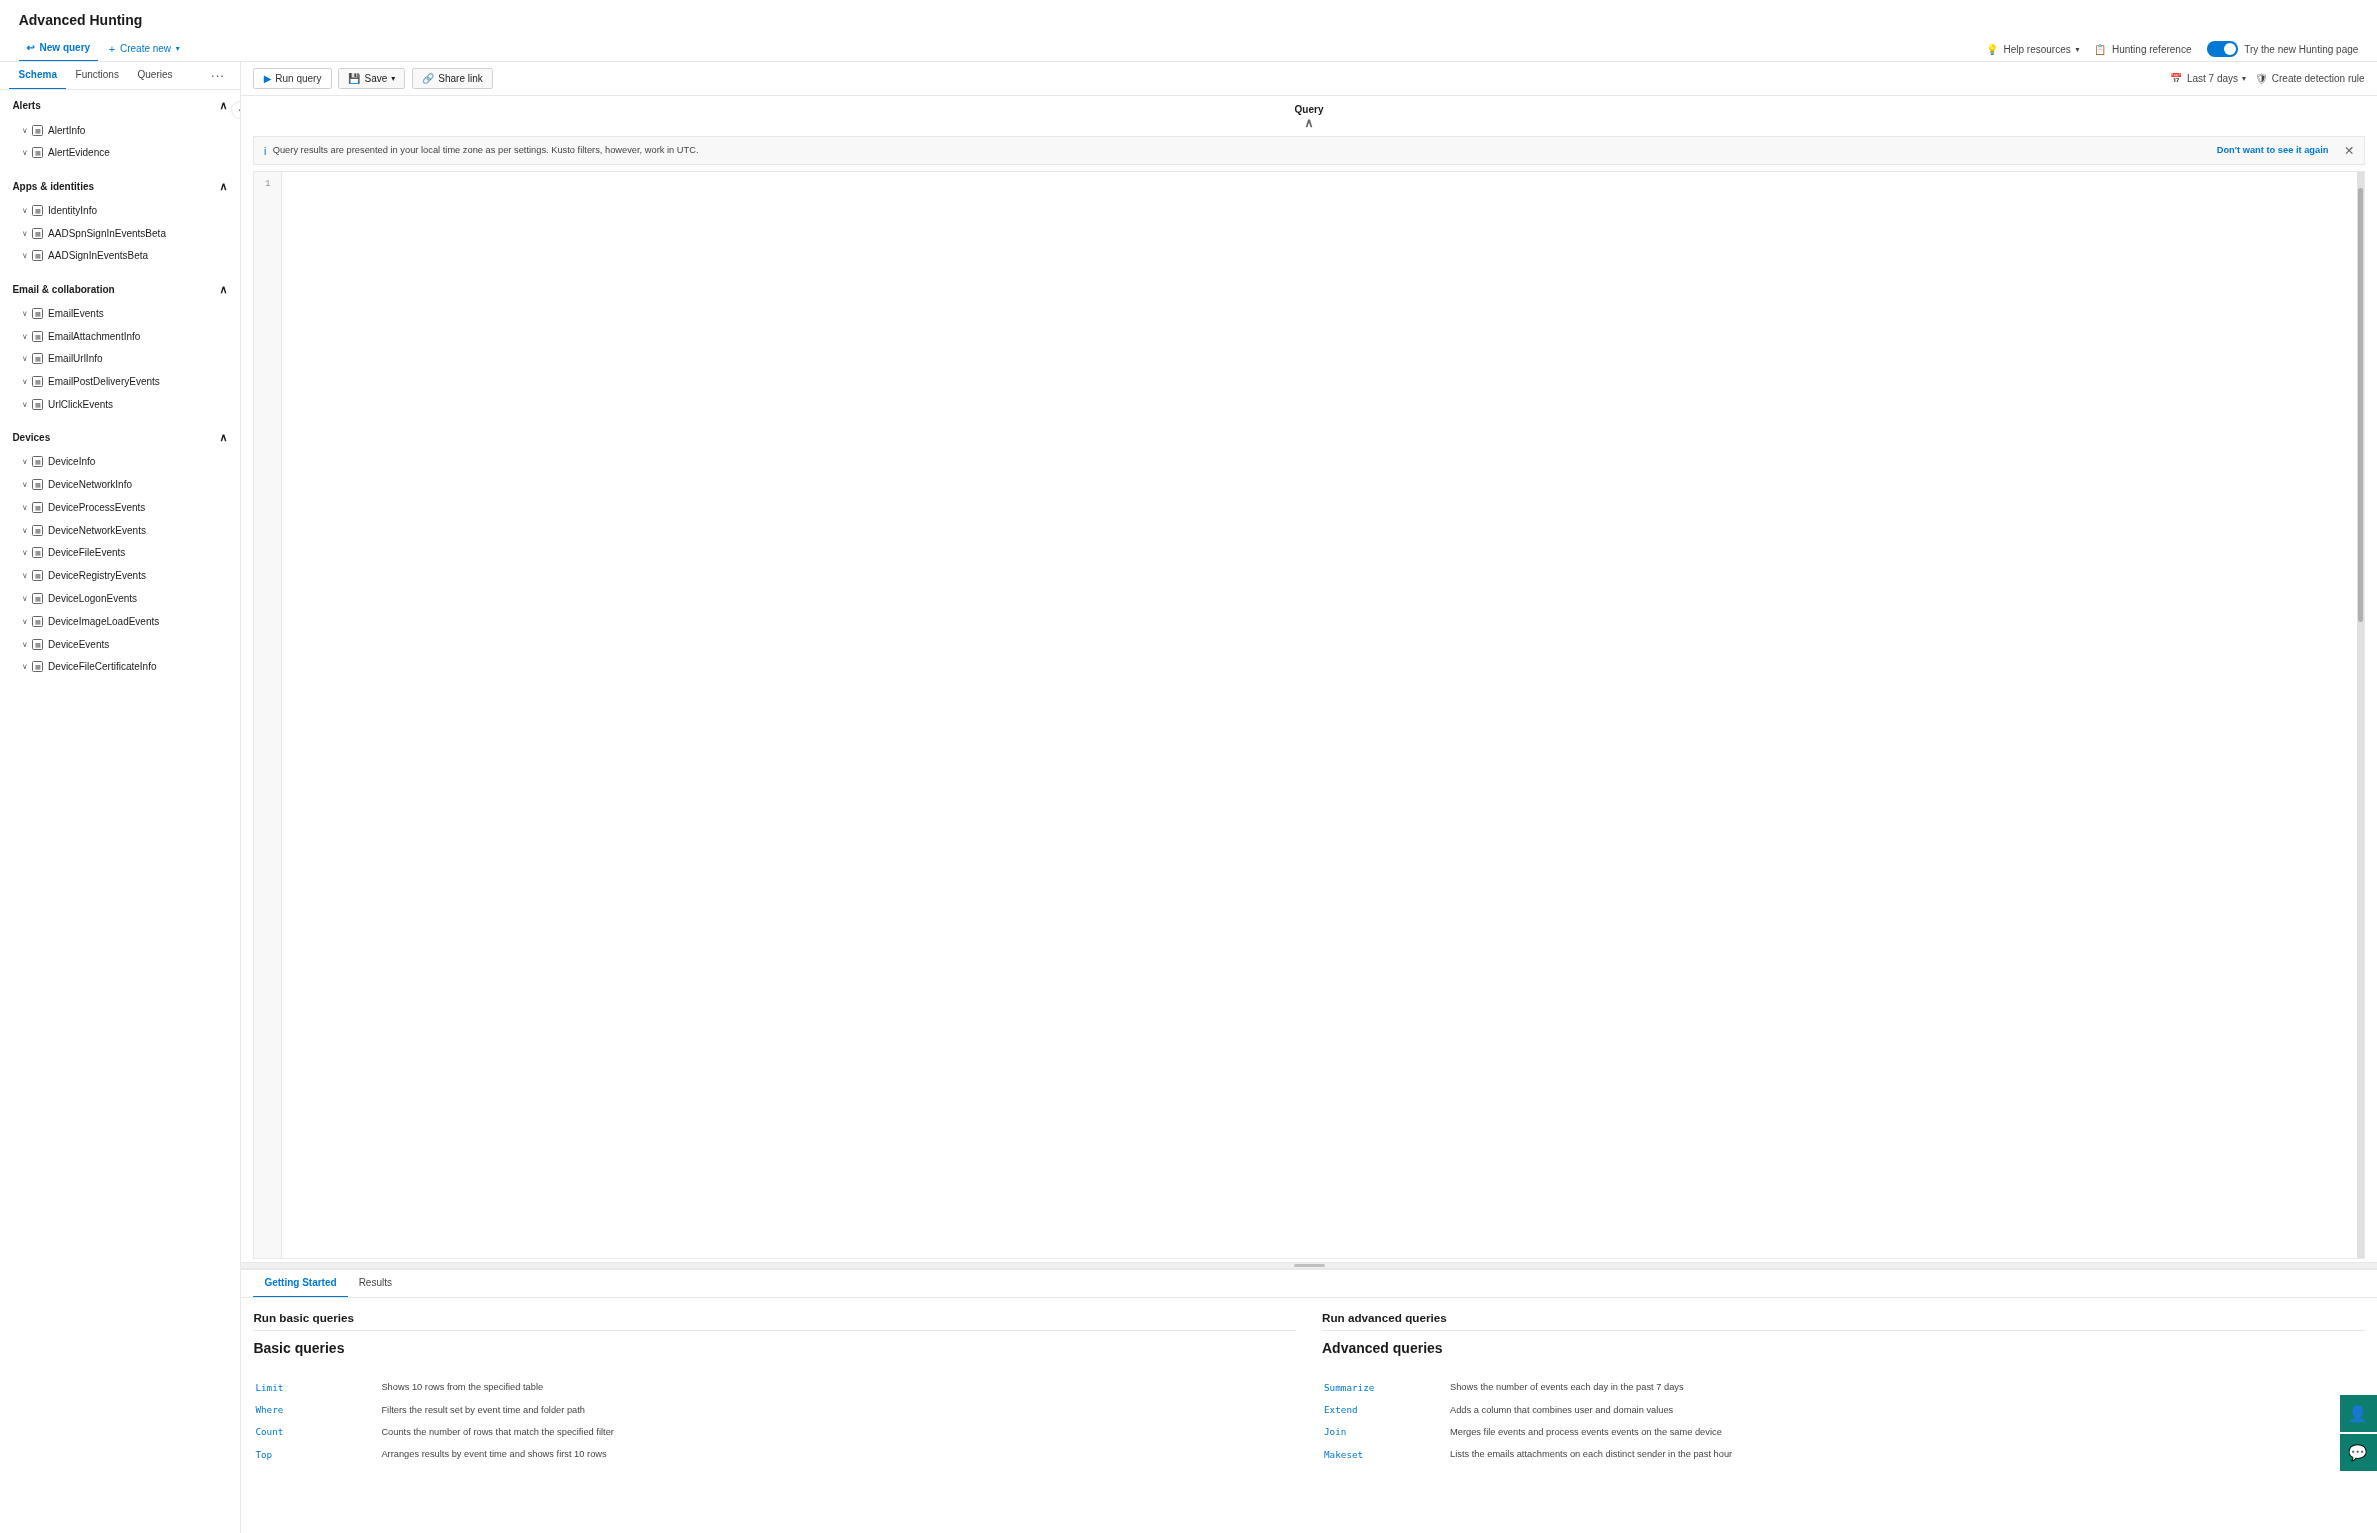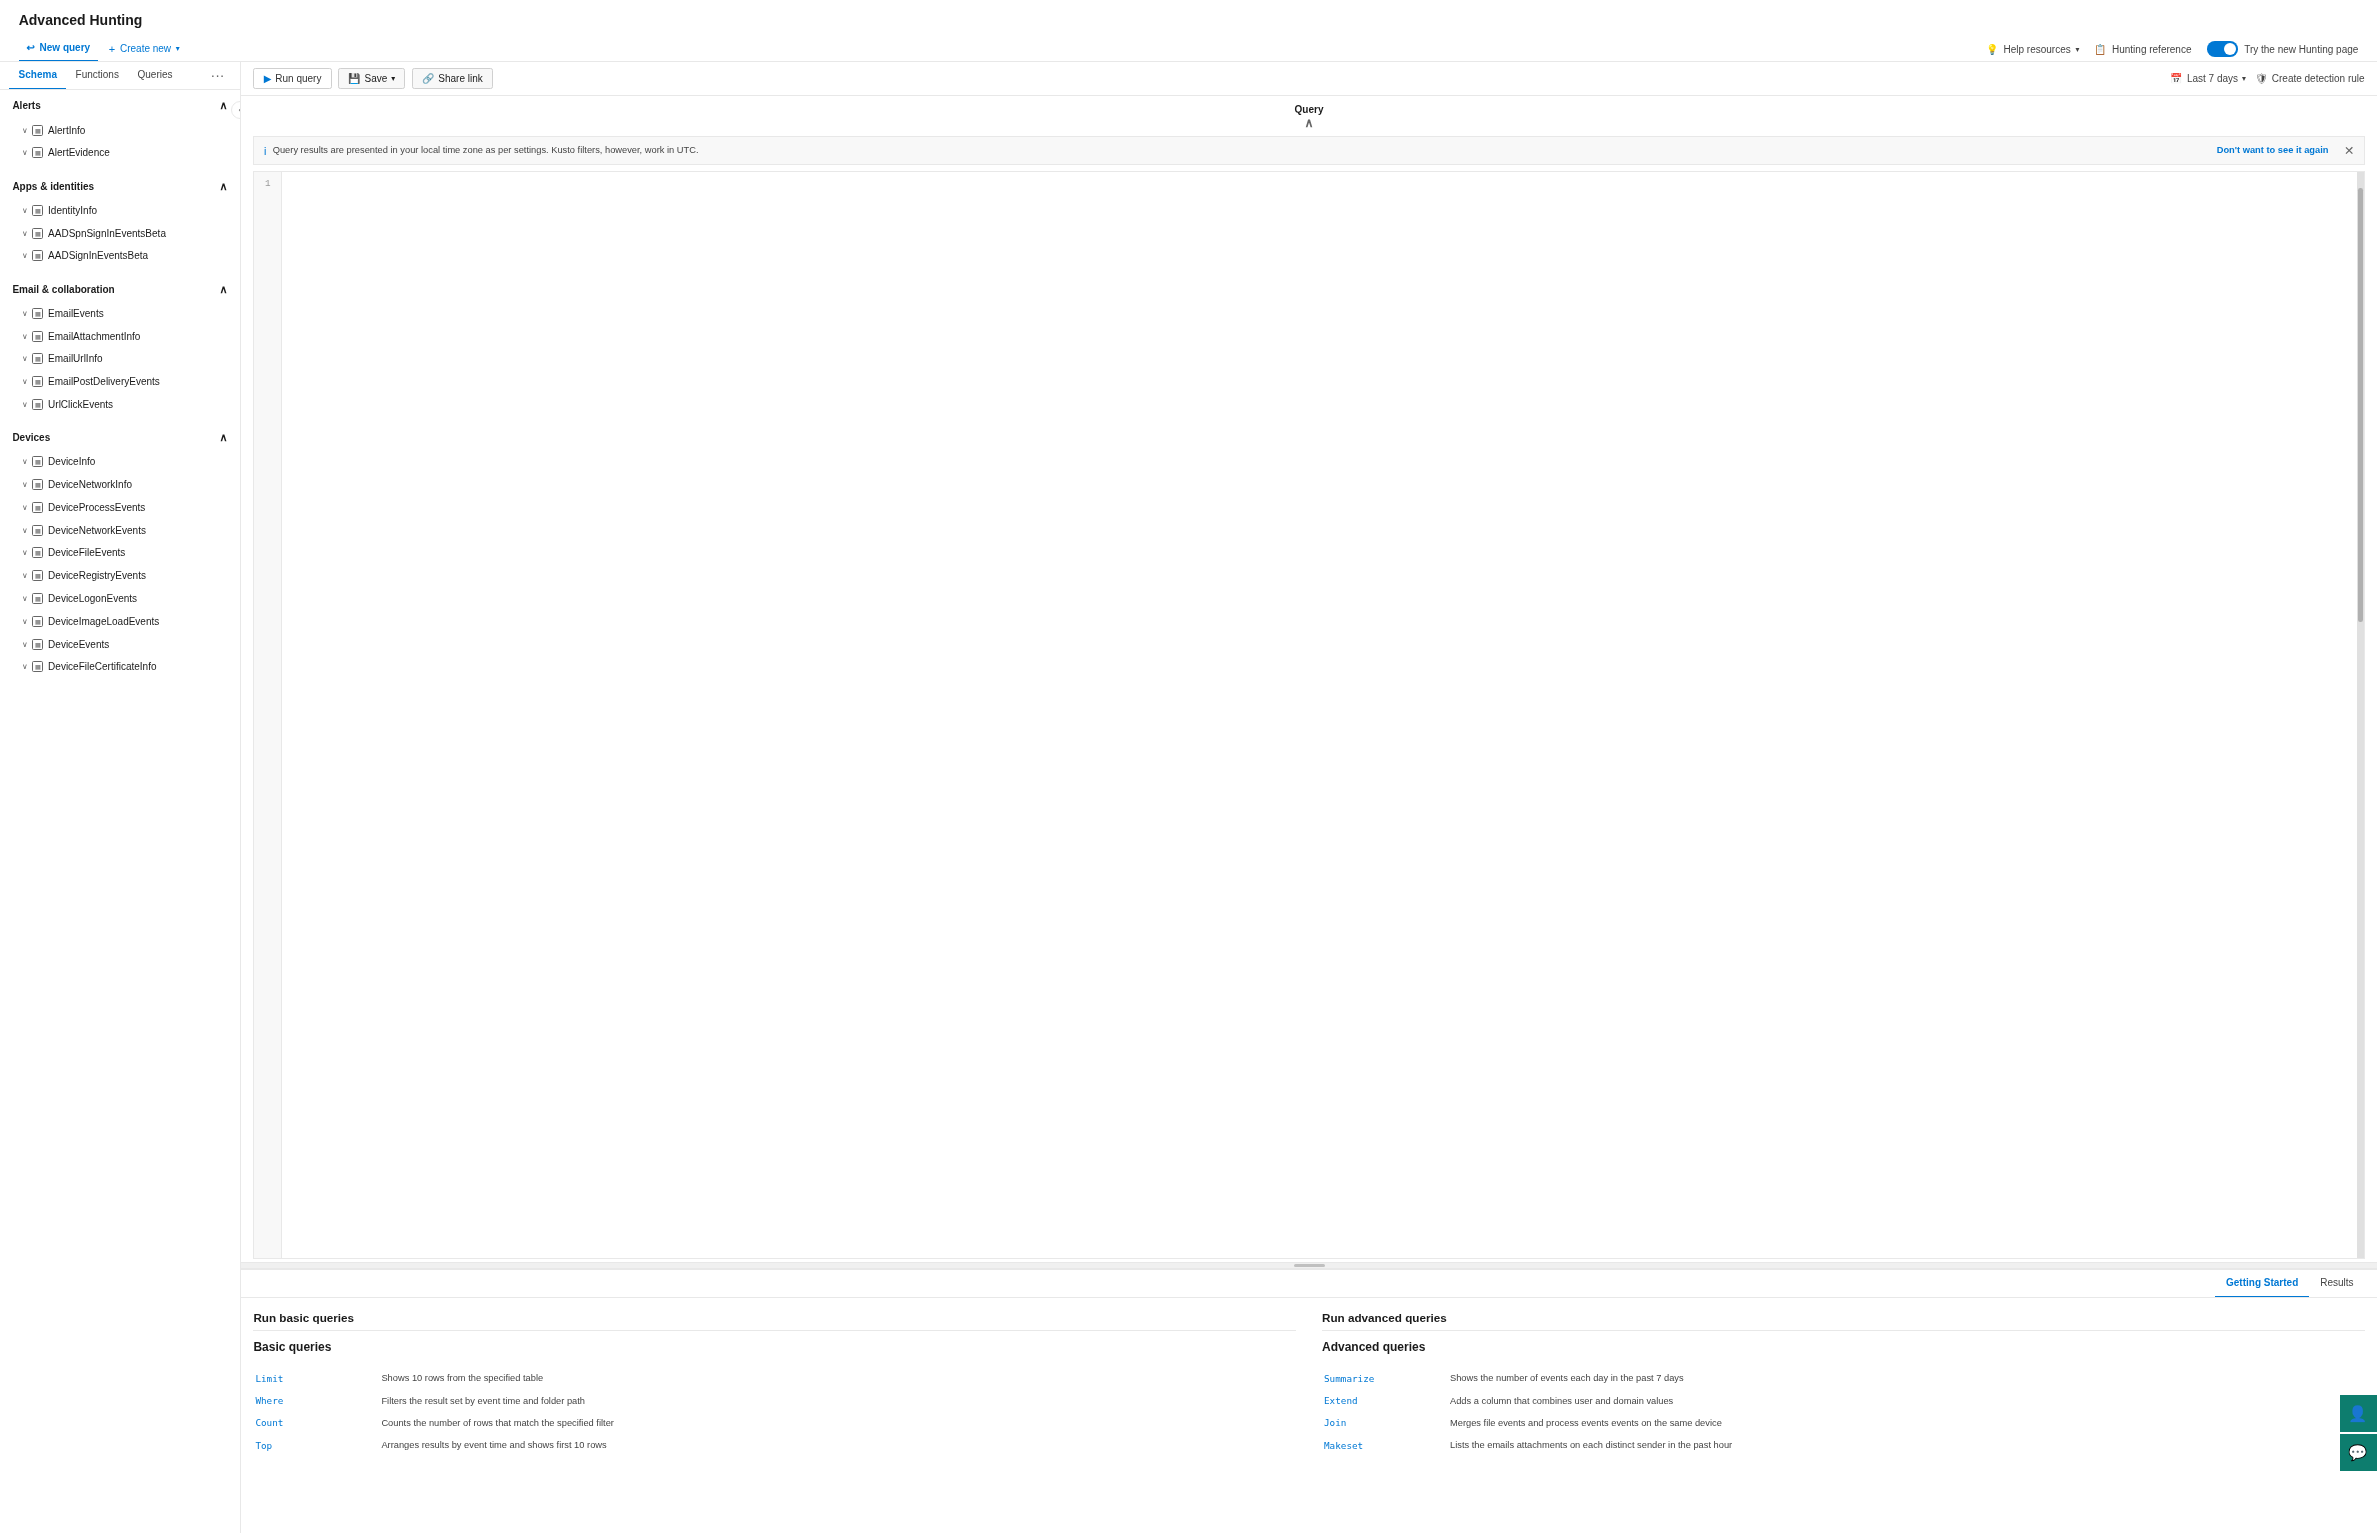--- a/index.html
+++ b/index.html
@@ -59,30 +59,30 @@
     .query-notification-action { color: #0078d4; cursor: pointer; font-weight: 600; white-space: nowrap; margin-right: 9.3px; text-align: right; }
     .query-notification-close { cursor: pointer; color: #666; font-size: 12.4px; }
     .query-editor { flex: 1; margin: 3.1px 12.4px; border: 0.8px solid #e8e8e8; font-family: 'Consolas', 'Courier New', monospace; font-size: 10px; overflow: hidden; position: relative; min-height: 0; }
     .query-editor-gutter { position: absolute; left: 0; top: 0; bottom: 0; width: 28px; background: #f8f8f8; border-right: 0.8px solid #e8e8e8; display: flex; flex-direction: column; align-items: center; padding-top: 6.2px; font-size: 9.3px; color: #999; }
     .query-editor-content { margin-left: 28px; padding: 6.2px; height: 100%; }
     .resize-handle { height: 6.2px; background: #f0f0f0; border-top: 0.8px solid #e8e8e8; border-bottom: 0.8px solid #e8e8e8; display: flex; align-items: center; justify-content: center; cursor: row-resize; }
     .resize-handle-bar { width: 31px; height: 2.3px; background: #c0c0c0; border-radius: 1.6px; }
 
     
     .results-section { height: 264px; display: flex; flex-direction: column; border-top: 0.8px solid #e8e8e8; }
-    .results-tabs { display: flex; border-bottom: 0.8px solid #e8e8e8; padding: 0 12.4px; justify-content: flex-end; }
+    .results-tabs { display: flex; border-bottom: 0.8px solid #e8e8e8; padding: 0 12.4px; }
     .results-tab { padding: 7.8px 11px; font-size: 10px; cursor: pointer; border-bottom: 1.6px solid transparent; color: #444; }
     .results-tab.active { border-bottom: 1.6px solid #0078d4; color: #0078d4; font-weight: 600; }
     .results-content { flex: 1; overflow-y: auto; padding: 12.4px; }
 
     
     .getting-started { display: flex; gap: 26px; }
     .getting-started-col { flex: 1; }
     .getting-started-title { font-size: 11.7px; font-weight: 600; margin-bottom: 9.3px; color: #1a1a1a; border-bottom: 0.8px solid #e8e8e8; padding-bottom: 6.2px; }
-    .queries-table-title { font-size: 12px; font-weight: 600; margin-bottom: 12px; color: #1a1a1a; }
+    .queries-table-title { font-size: 14px; font-weight: 600; margin-bottom: 19px; color: #1a1a1a; }
     .queries-table { width: 100%; font-size: 9.3px; }
     .queries-table tr td:first-child { font-family: 'Consolas', monospace; padding: 4.7px 7.8px 4.7px 0; color: #0078d4; width: 124px; vertical-align: top; }
     .queries-table tr td:last-child { padding: 4.7px 0; color: #444; }
 
     
     ::-webkit-scrollbar { width: 4.7px; }
     ::-webkit-scrollbar-track { background: #f0f0f0; }
     ::-webkit-scrollbar-thumb { background: #c0c0c0; border-radius: 2.3px; }
 
     

